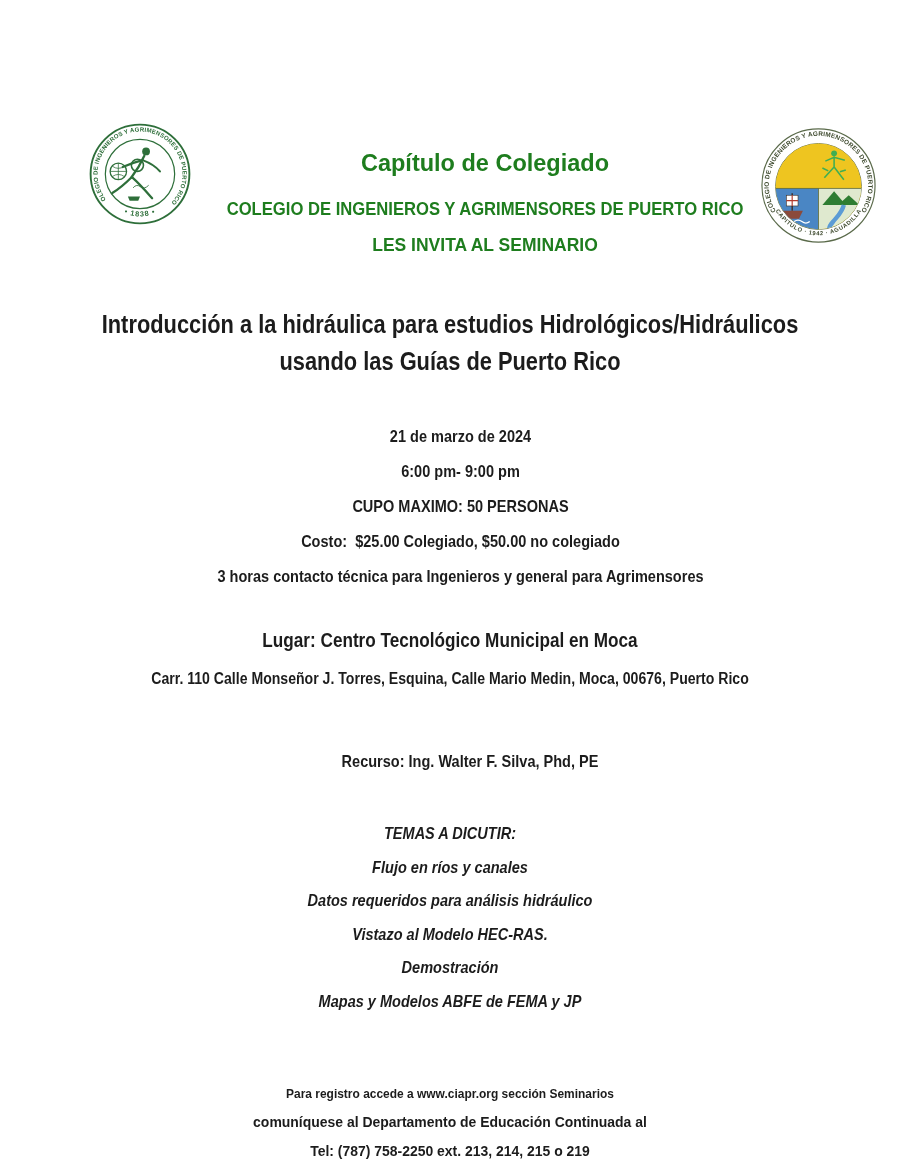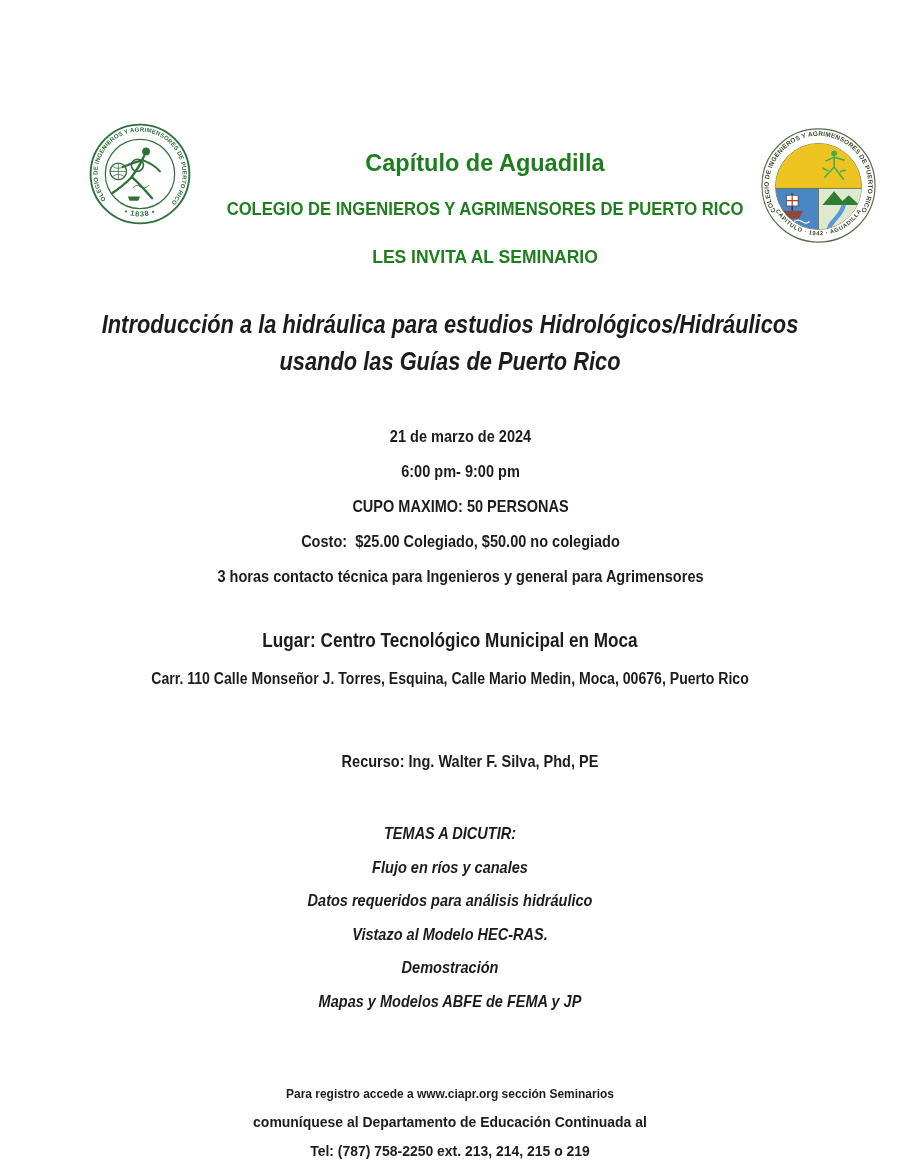--- a/index.html
+++ b/index.html
@@ -13,24 +13,24 @@
     font-weight: bold;
     color: #1c1c1c;
   }
   .sec { position: absolute; left: 0; right: 0; text-align: center; }
   .line { margin: 0; white-space: pre-wrap; }
 
   
   .header-text { top: 148px; left: 70px; right: 0; color: var(--c-green, #1e7d1e); }
   .t-chapter { font-size: 23.5px; line-height: 30px; }
   .t-org     { font-size: 17.5px; line-height: 22px; margin-top: 20px; transform: scaleX(0.95); transform-origin: center; }
-  .t-invite  { font-size: 17.5px; line-height: 22px; margin-top: 26px; }
+  .t-invite  { font-size: 17.5px; line-height: 22px; margin-top: 14px; }
 
   
-  .title-sec { top: 306px; font-style: italic; }
+  .title-sec { top: 306px; }
   .t-title { font-size: 26px; line-height: 37px; transform: scaleX(0.84); transform-origin: center; }
 
   
   .details-sec { top: 427px; padding-left: 21px; }
   .b-line { font-size: 16.5px; line-height: 18px; margin: 0 0 17px 0; transform: scaleX(0.88); transform-origin: center; }
 
   
   .location-sec { top: 628px; }
   .t-venue   { font-size: 19.5px; line-height: 25px; transform: scaleX(0.88); transform-origin: center; }
   .t-address { font-size: 16px; line-height: 19px; margin-top: 16px; transform: scaleX(0.88); transform-origin: center; }
@@ -132,21 +132,21 @@
     </g>
     <text class="ring-t r-ring">
       <textPath href="#rp-ring" startOffset="50%" text-anchor="middle">COLEGIO DE INGENIEROS Y AGRIMENSORES DE PUERTO RICO</textPath>
     </text>
     <text class="ring-t r-bottom">
       <textPath href="#rp-bottom" startOffset="50%" text-anchor="middle">· CAPITULO · 1942 · AGUADILLA ·</textPath>
     </text>
   </svg>
 
   <div class="sec header-text">
-    <p class="line t-chapter">Capítulo de Aguadilla</p>
+    <p class="line t-chapter">Capítulo de Colegiado</p>
     <p class="line t-org">COLEGIO DE INGENIEROS Y AGRIMENSORES DE PUERTO RICO</p>
     <p class="line t-invite">LES INVITA AL SEMINARIO</p>
   </div>
 
   <div class="sec title-sec">
     <p class="line t-title">Introducción a la hidráulica para estudios Hidrológicos/Hidráulicos</p>
     <p class="line t-title">usando las Guías de Puerto Rico</p>
   </div>
 
   <div class="sec details-sec">

